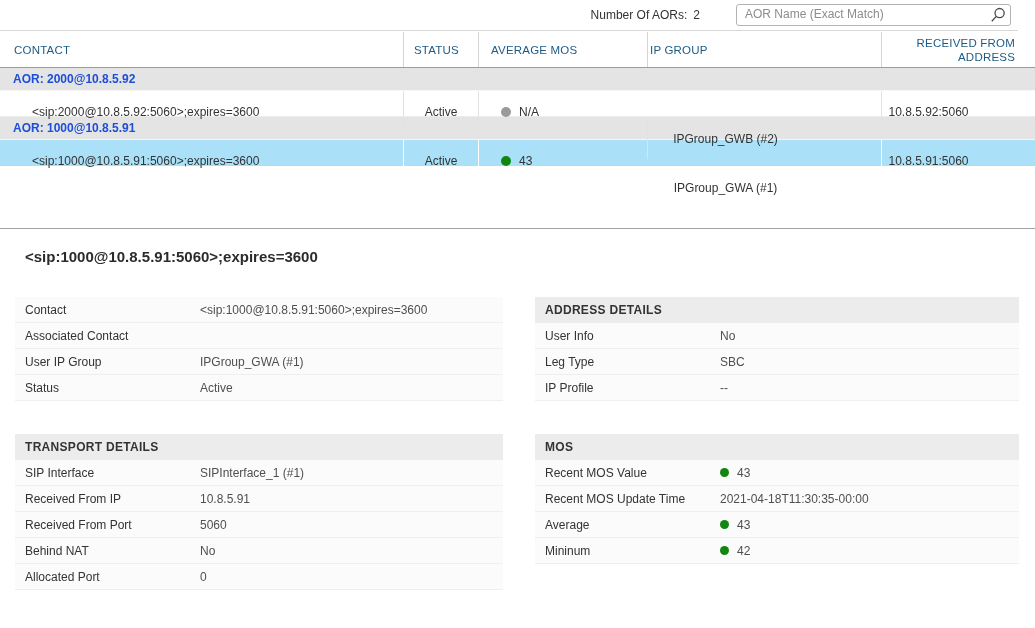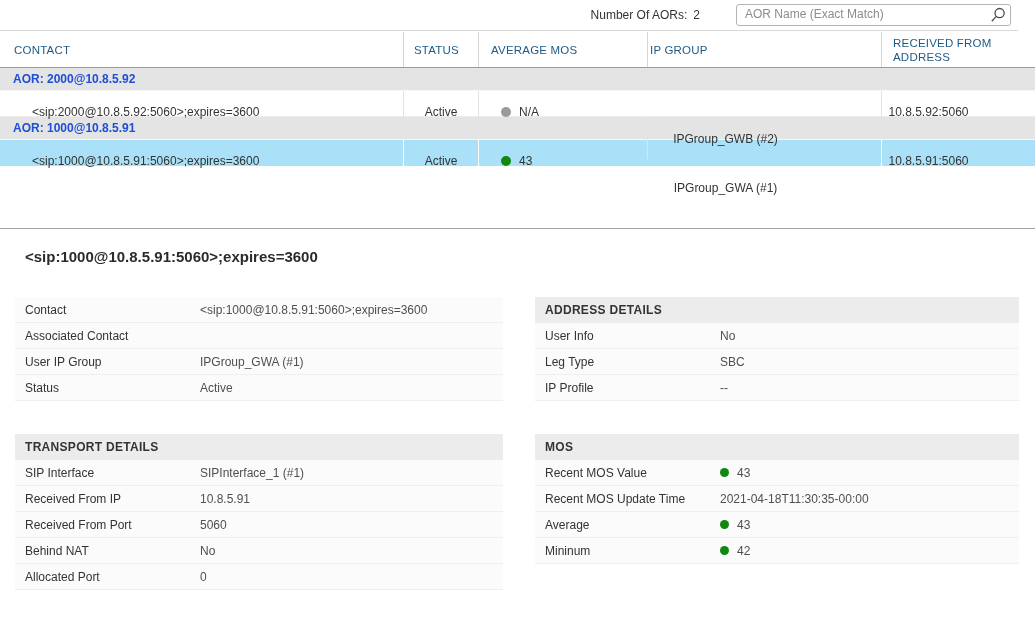--- a/index.html
+++ b/index.html
@@ -24,21 +24,21 @@
                 display:flex; align-items:center; justify-content:center; }
 
   
   .aor-table { position:absolute; top:32px; left:0; width:1035px; }
   .grid-cols { display:grid; grid-template-columns:403px 75px 169px 234px 154px; }
   .header-row { height:36px; border-bottom:1px solid #9c9c9c; background:#fff; }
   .header-row > div { display:flex; align-items:center; color:#1d5b86; font-size:11.5px;
                       letter-spacing:.2px; line-height:14px; }
   .header-row > div + div { border-left:1px solid #d5d5d5; }
   .h0 { padding-left:14px; } .h1 { padding-left:10px; } .h2 { padding-left:12px; }
-  .h3 { padding-left:2px; }  .h4 { padding-left:11px; padding-right:20px; }
+  .h3 { padding-left:2px; }  .h4 { padding-left:11px; padding-right:20px;text-align:right; }
 
   .group-row { height:23px; line-height:22px; background:#e4e4e4; font-weight:bold;
                color:#1d4ed8; padding-left:13px; border-bottom:1px solid #f7f7f7; }
   .t-row { height:26px; background:#fff; border-bottom:1px solid #ececec; color:#333; }
   .t-row > div { display:flex; align-items:center; height:100%; }
   .t-row > div + div { border-left:1px solid #e2e2e2; }
   .t-row.selected { background:#aae1f8; border-bottom-color:#aae1f8; }
   .t-row.selected > div + div { border-left-color:#ffffff; }
   .c-contact { padding-left:32px;text-align:center; }
   .c-status  { justify-content:center; }

